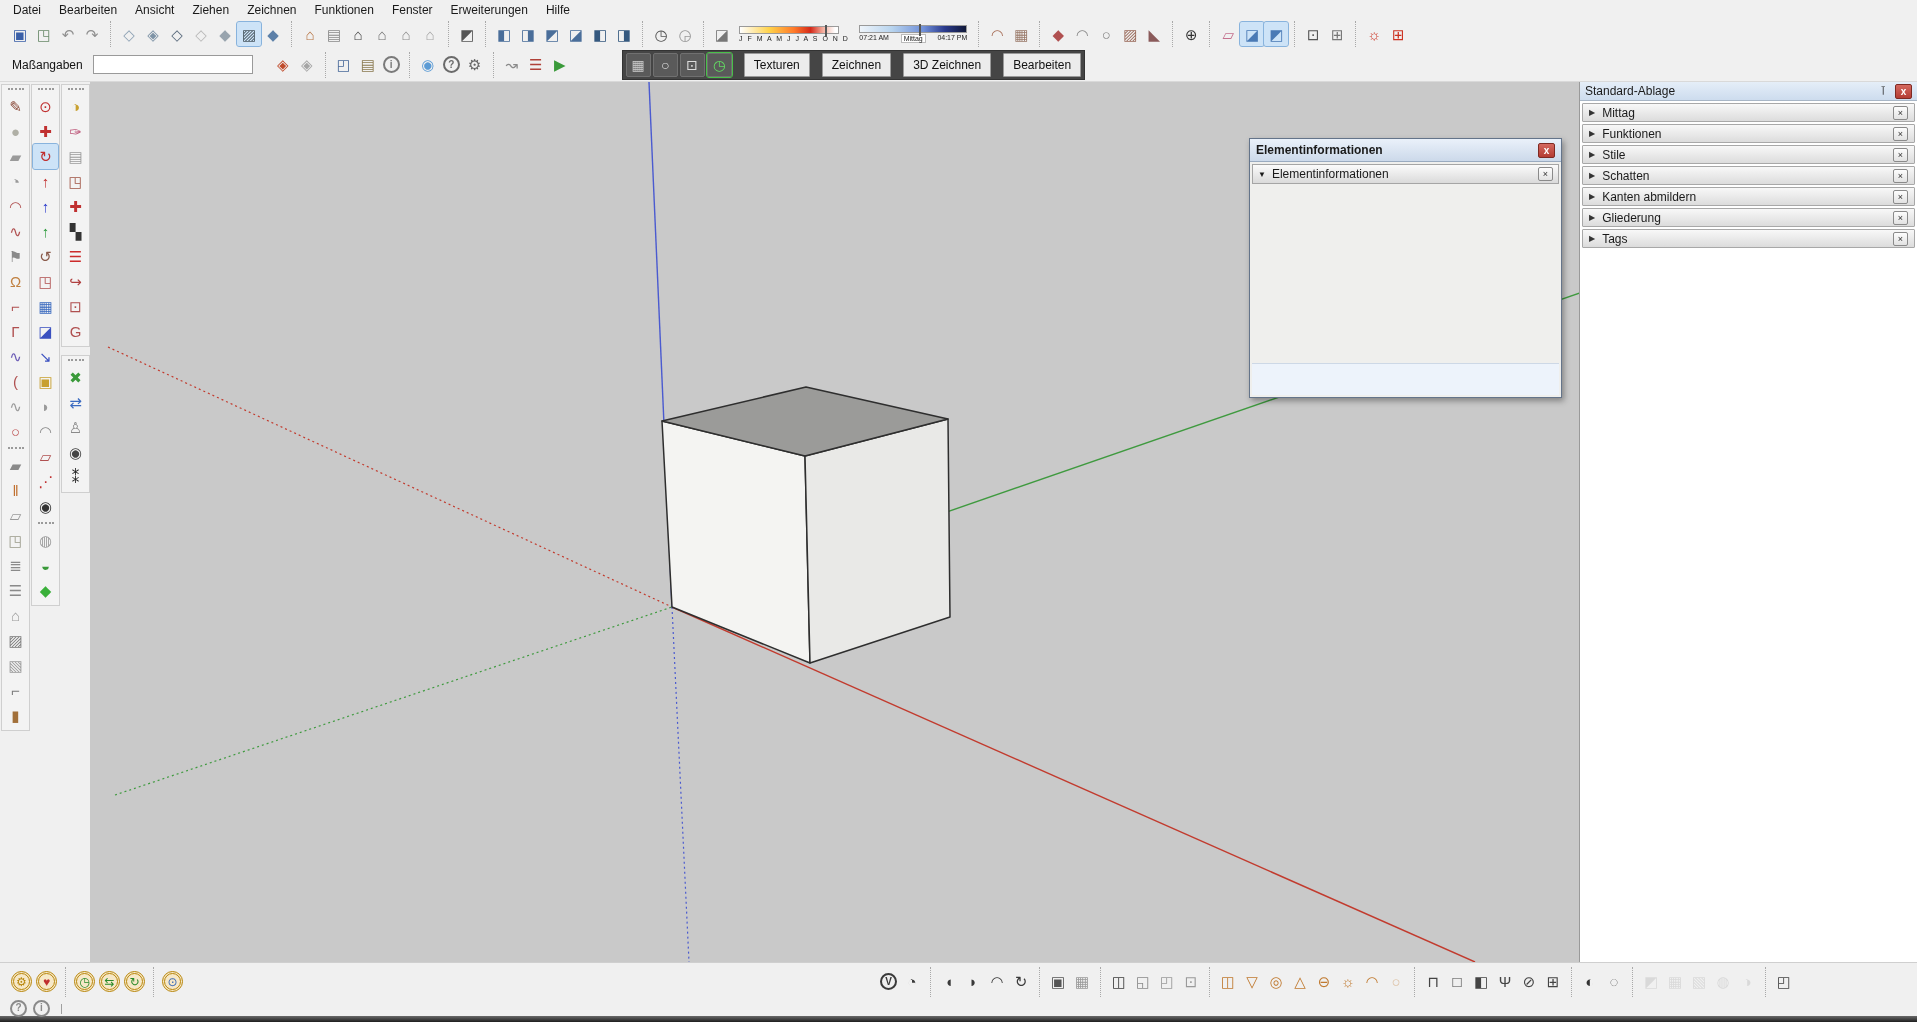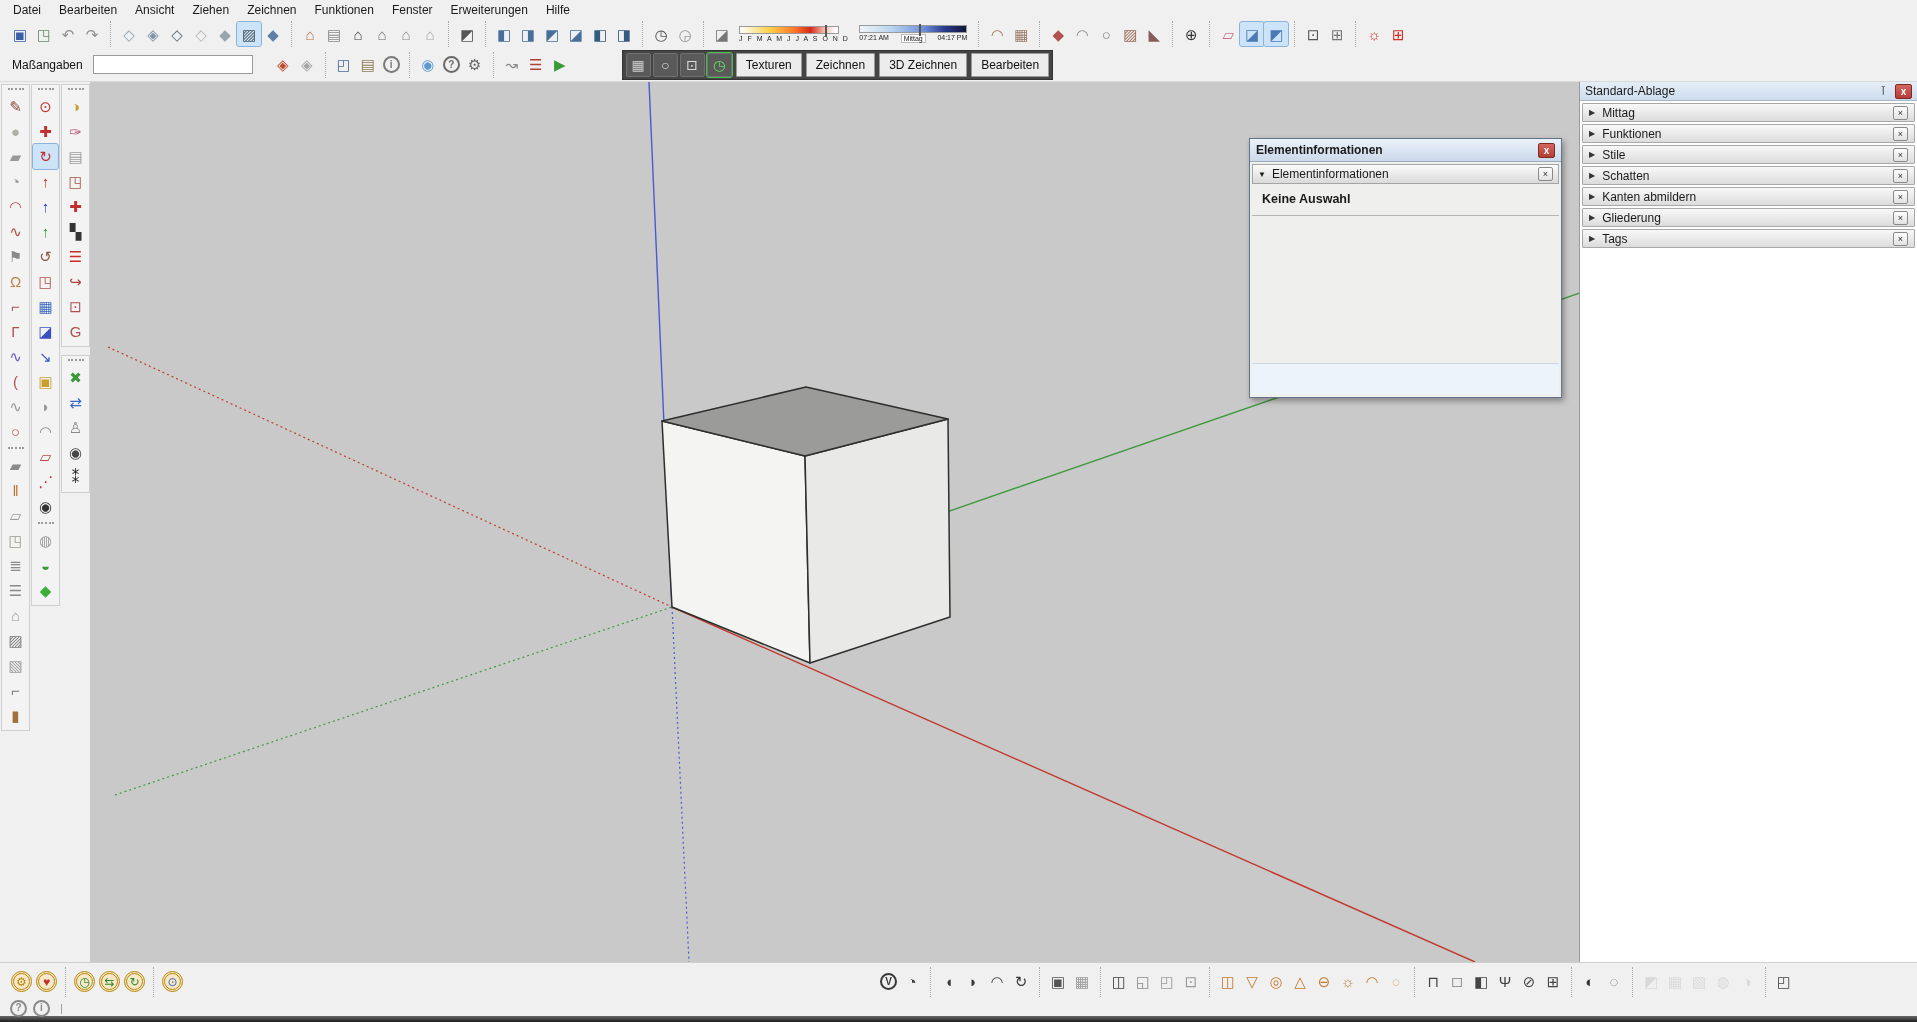--- a/index.html
+++ b/index.html
@@ -31,21 +31,21 @@
   .n1{left:55%}.n2{left:87%}
   .slider-labels{font-size:7px;letter-spacing:1.5px;color:#222;white-space:nowrap;margin-top:1px}
   .time-labels{display:flex;justify-content:space-between;letter-spacing:0;font-size:7px}
   .time-labels .mittag{background:#fff;border:1px solid #bbb;padding:0 2px}
 
   
   .measure-label{margin:0 10px 0 8px;color:#111}
   .measure-input{width:160px;height:19px;border:1px solid #9a9a9a;background:#fff;font-size:12px;padding:0 4px;font-family:"Liberation Sans",sans-serif}
   .darkstrip{background:#454545;height:30px;display:flex;align-items:center;padding:2px 3px;gap:2px;margin-left:46px;border:1px solid #333}
   .darkstrip .ticon{width:25px;height:24px;background:#5a5a5a;border:1px solid #707070;border-radius:2px;font-size:14px}
-  .strip-btn{background:#ececec;border:1px solid #9a9a9a;height:24px;padding:0 9px;display:flex;align-items:center;font-size:12px;color:#111;margin-left:2px;cursor:default;border-radius:1px}
+  .strip-btn{background:#ececec;border:1px solid #9a9a9a;height:24px;padding:0 9px;display:flex;align-items:center;font-size:12px;color:#111;margin-left:10px;cursor:default;border-radius:1px}
 
   
   .content{display:flex;height:880px}
   .leftbar{width:90px;background:#f0f0f0;display:flex;gap:1px;padding:2px 1px;align-items:flex-start;flex:none}
   .palcolwrap{display:flex;flex-direction:column;gap:8px;width:29px}
   .palcol{width:29px;display:flex;flex-direction:column;align-items:center;background:#f3f3f3;border:1px solid #cfcfcf;padding-bottom:2px}
   .grip{width:16px;height:4px;border-top:2px dotted #9a9a9a;margin:3px 0 2px}
   .palcol .ticon{width:25px;height:25px;font-size:15px}
 
   .viewport{position:relative;flex:1;height:880px;border-right:1px solid #9a9a9a;overflow:hidden}
@@ -335,21 +335,20 @@
     <div class="ei-panel">
       <div class="ei-title">
         <span>Elementinformationen</span>
         <span class="red-x">x</span>
       </div>
       <div class="ei-section">
         <span style="font-size:8px">▼</span>
         <span>Elementinformationen</span>
         <span class="mini-x">×</span>
       </div>
-      <div class="ei-keine">Keine Auswahl</div>
       <div class="ei-footer"></div>
     </div>
   </div>
 
   <div class="rightpanel">
     <div class="rp-title">
       <span>Standard-Ablage</span>
       <span class="spacer"></span>
       <span class="pin-btn">⊺</span>
       <span class="red-x">x</span>

